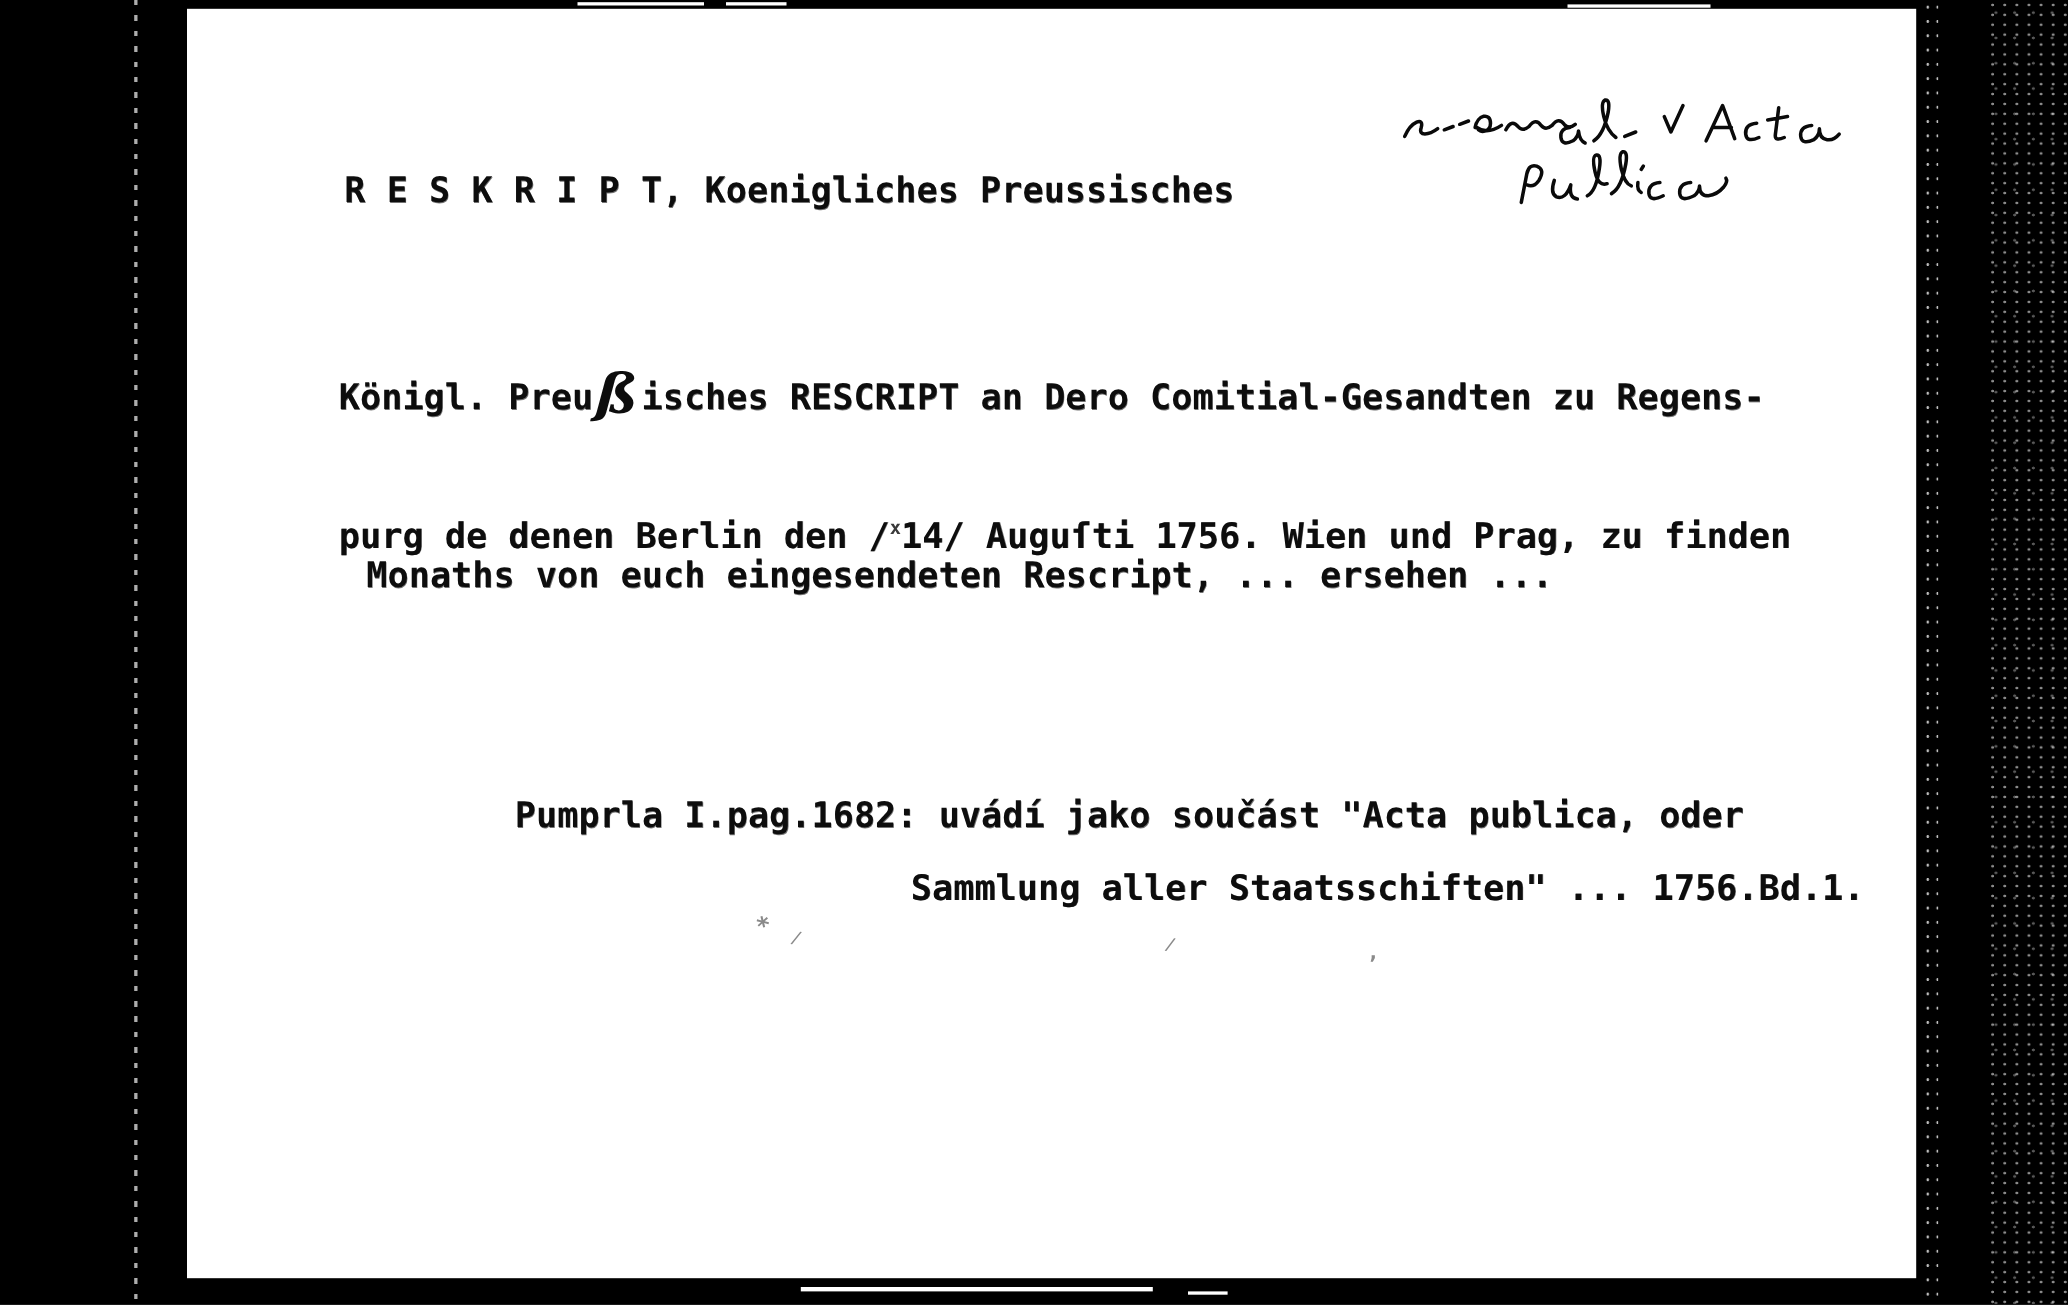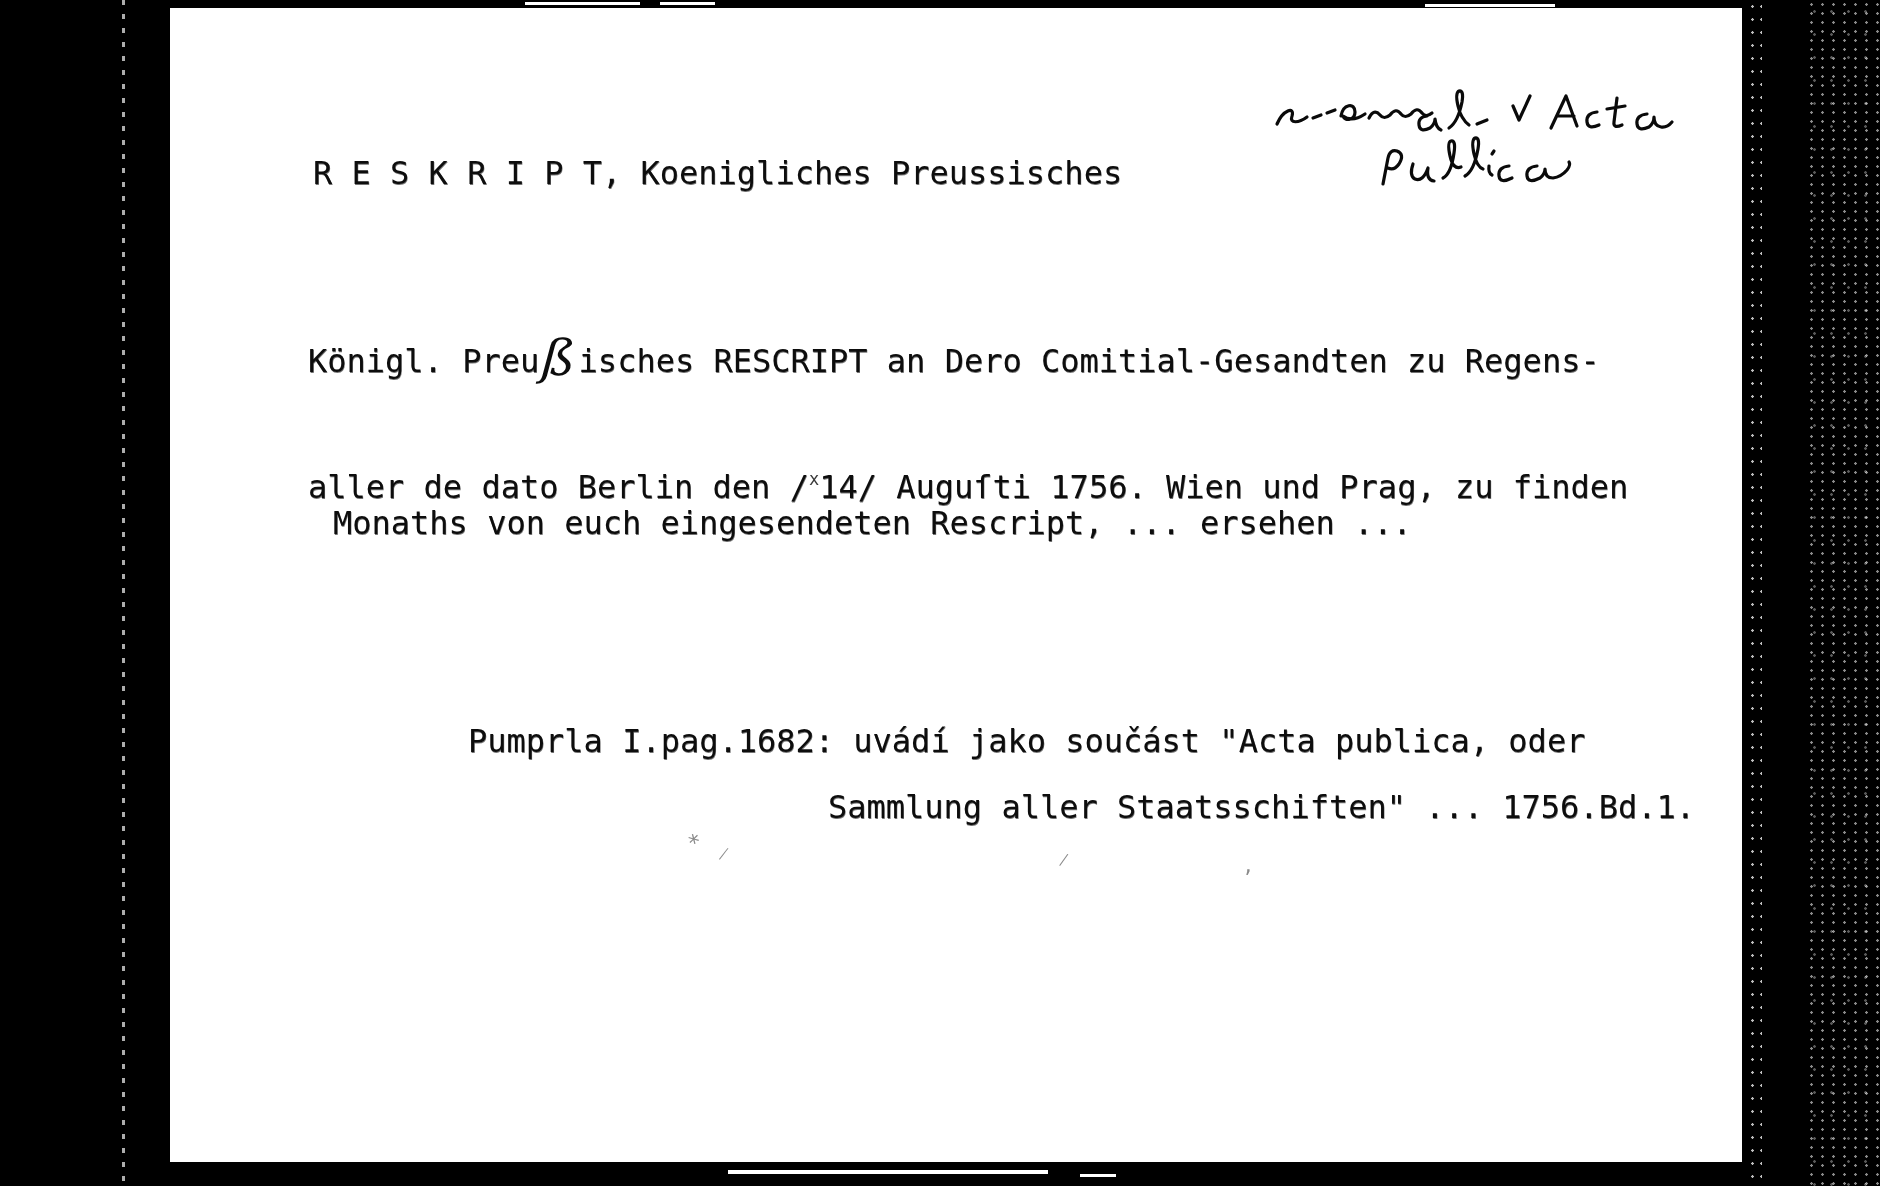--- a/index.html
+++ b/index.html
@@ -1,16 +1,16 @@
 <!DOCTYPE html>
 <html><head>
 <meta charset="utf-8">
 <style>
   html,body{margin:0;padding:0;background:#000;}
-  .page{position:relative;width:1880px;height:1186px;background:#000;overflow:hidden;}
+  .page{position:relative;width:1880px;height:1186px;background:#000;overflow:hidden;font-weight:bold;}
 
   
   .card{
     position:absolute;left:170px;top:8px;width:1572px;height:1154px;
     background:#ffffff;color:#0d0d0d;
     font-family:"DejaVu Sans Mono","Liberation Mono",monospace;
     font-size:32px;
   }
   .typed{text-shadow:0.5px 0.6px 0 rgba(0,0,0,.55);white-space:pre;}
 
@@ -112,21 +112,21 @@
       <path d="M148,98 q-4,12 2,15 q8,3 13,-11 q-2,12 6,13"></path>
       <path d="M178,112 q8,-4 11,-25 q2,-13 -3,-12 q-4,1 -1,15 q3,14 11,11"></path>
       <path d="M200,110 q9,-5 13,-27 q2,-12 -3,-11 q-4,2 -1,16 q3,13 9,15"></path>
       <path d="M224,100 q-1,7 3,9 M227,88 l2,-3"></path>
       <path d="M244,100 q-11,1 -10,10 q1,8 13,2"></path>
       <path d="M272,100 q-11,1 -10,10 q1,8 13,2 q5,-4 5,-9 q0,9 8,9 q8,-1 14,-8 q4,-5 2,-8"></path>
     </svg>
 
     <div class="desc typed">
       <div class="ln"><span>Königl. Preu</span><span class="eszett">ß</span><span>isches RESCRIPT an Dero Comitial-Gesandten zu Regens-</span></div>
-      <div class="ln"><span>aller de dato Berlin den /</span><span class="pencil-sup">x</span><span>14/ Auguſti 1756. Wien und Prag, zu finden</span></div>
+      <div class="ln"><span>purg de denen Berlin den /</span><span class="pencil-sup">x</span><span>14/ Auguſti 1756. Wien und Prag, zu finden</span></div>
     </div>
 
     <div class="quote-l2 typed">Monaths von euch eingesendeten Rescript, ... ersehen ...</div>
 
     <div class="ref-l1 typed">Pumprla I.pag.1682: uvádí jako součást "Acta publica, oder</div>
     <div class="ref-l2 typed">Sammlung aller Staatsschiften" ... 1756.Bd.1.</div>
 
     <span class="pencil pm1">*</span>
     <span class="pencil pm2">⁄</span>
     <span class="pencil pm3">⁄</span>

